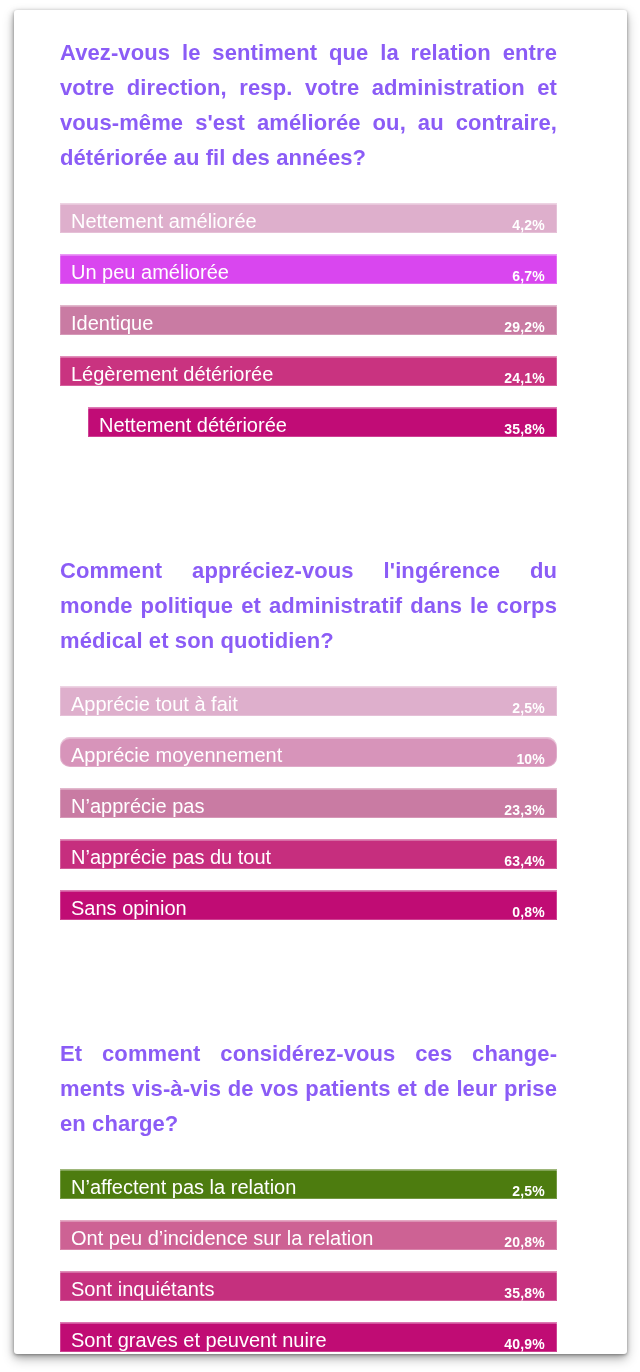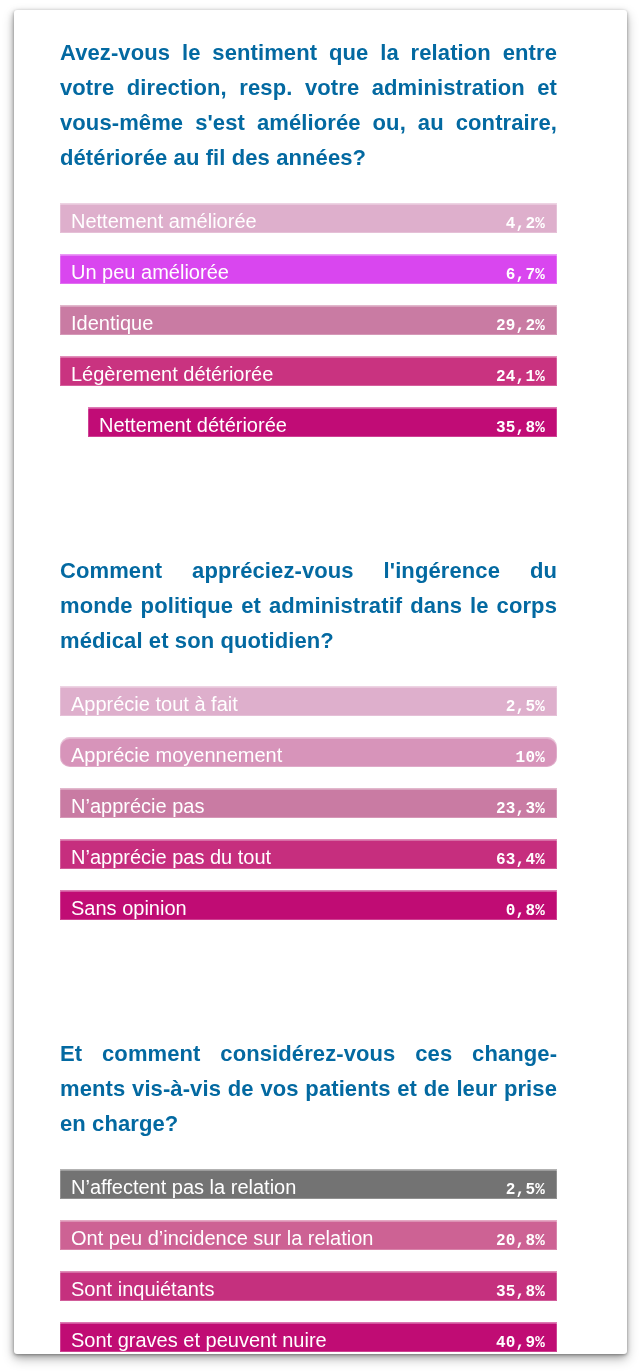--- a/index.html
+++ b/index.html
@@ -24,21 +24,21 @@
     background: #ffffff;
     border-radius: 3px;
     box-shadow: 0 1px 3px rgba(0,0,0,.30), 0 5px 12px rgba(0,0,0,.28), -1px 2px 6px rgba(0,0,0,.18);
     padding: 25px 70px 0 46px;
   }
   .question {
     margin: 0 0 28px 0;
     font-size: 22px;
     line-height: 35px;
     font-weight: bold;
-    color: #0369a1;
+    color: #8b5cf6;
     text-align: justify;
     letter-spacing: 0.1px;
     hyphens: manual;
   }
   .section { margin: 0; }
   .section + .section { margin-top: 116px; }
   .bars {
     display: flex;
     flex-direction: column;
     gap: 21px;
@@ -53,25 +53,24 @@
   }
   .bar-label {
     flex: 1;
     color: #ffffff;
     font-size: 20px;
     white-space: nowrap;
     overflow: hidden;
   }
   .bar-value {
     color: #ffffff;
-    font-size: 16px;
+    font-size: 14px;
     font-weight: bold;
     letter-spacing: 0.2px;
     white-space: nowrap;
-    font-family: Liberation Mono, monospace;
   }
 </style>
 </head>
 <body>
 
 <div class="card">
 
   <section class="section">
     <h2 class="question">Avez-vous le sentiment que la relation entre votre direction, resp. votre adminis­tration et vous-même s'est améliorée ou, au contraire, détériorée au fil des années?</h2>
     <div class="bars">
@@ -120,21 +119,21 @@
       <div class="bar" style="background: rgb(192, 12, 116);">
         <span class="bar-label">Sans opinion</span>
         <span class="bar-value">0,8%</span>
       </div>
     </div>
   </section>
 
   <section class="section">
     <h2 class="question">Et comment considérez-vous ces change­ments vis-à-vis de vos patients et de leur prise en charge?</h2>
     <div class="bars">
-      <div class="bar" style="background: #737373;">
+      <div class="bar" style="background: #4d7c0f;">
         <span class="bar-label">N’affectent pas la relation</span>
         <span class="bar-value">2,5%</span>
       </div>
       <div class="bar" style="background: rgb(205, 98, 148);">
         <span class="bar-label">Ont peu d’incidence sur la relation</span>
         <span class="bar-value">20,8%</span>
       </div>
       <div class="bar" style="background: rgb(197, 48, 126);">
         <span class="bar-label">Sont inquiétants</span>
         <span class="bar-value">35,8%</span>

